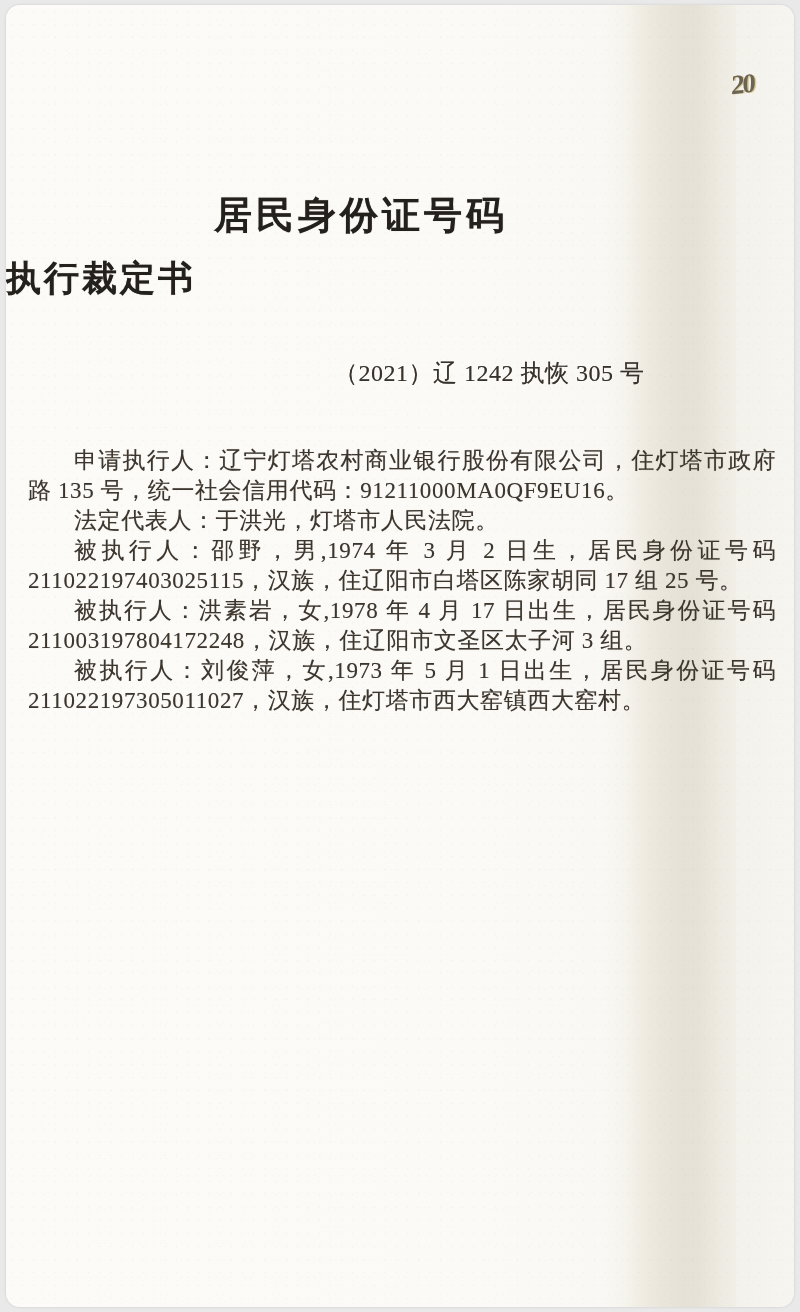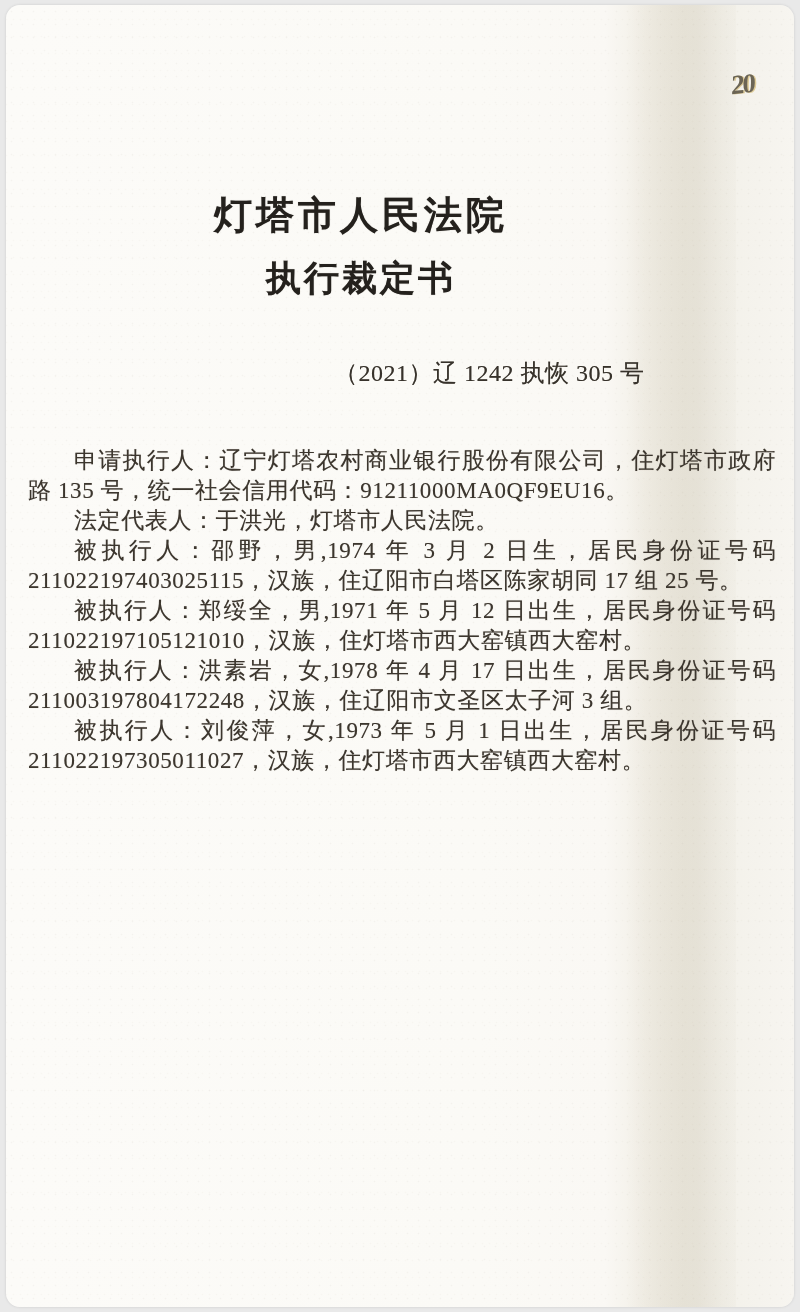--- a/index.html
+++ b/index.html
@@ -91,21 +91,20 @@
     color: #24211d;
     text-shadow: 0 0 0.7px rgba(40,35,28,0.55);
   }
 
   .doc-type {
     position: absolute;
     top: 250px;
     left: 0;
     width: 710px;
     margin: 0;
-    text-align: center;
     font-size: 35px;
     font-weight: 700;
     letter-spacing: 3px;
     color: #24211d;
     text-shadow: 0 0 0.7px rgba(40,35,28,0.55);
   }
 
   .case-number {
     position: absolute;
     top: 352px;
@@ -139,28 +138,27 @@
 <body>
 
 <div class="page">
 
   <div class="grain"></div>
 
   <div class="fold-shade"></div>
 
   <div class="page-number">20</div>
 
-  <h1 class="court-name">灯塔市人民法院</h1>
+  <h1 class="court-name">居民身份证号码</h1>
 
   <h2 class="doc-type">执行裁定书</h2>
 
   <div class="case-number">（2021）辽 1242 执恢 305 号</div>
 
   <div class="doc-body">
     <p>申请执行人：辽宁灯塔农村商业银行股份有限公司，住灯塔市政府路 135 号，统一社会信用代码：91211000MA0QF9EU16。</p>
     <p>法定代表人：于洪光，灯塔市人民法院。</p>
     <p>被执行人：邵野，男,1974 年 3 月 2 日生，居民身份证号码 211022197403025115，汉族，住辽阳市白塔区陈家胡同 17 组 25 号。</p>
-    <p>被执行人：郑绥全，男,1971 年 5 月 12 日出生，居民身份证号码 211022197105121010，汉族，住灯塔市西大窑镇西大窑村。</p>
     <p>被执行人：洪素岩，女,1978 年 4 月 17 日出生，居民身份证号码 211003197804172248，汉族，住辽阳市文圣区太子河 3 组。</p>
     <p>被执行人：刘俊萍，女,1973 年 5 月 1 日出生，居民身份证号码 211022197305011027，汉族，住灯塔市西大窑镇西大窑村。</p>
   </div>
 
 </div>
 
 </body></html>

